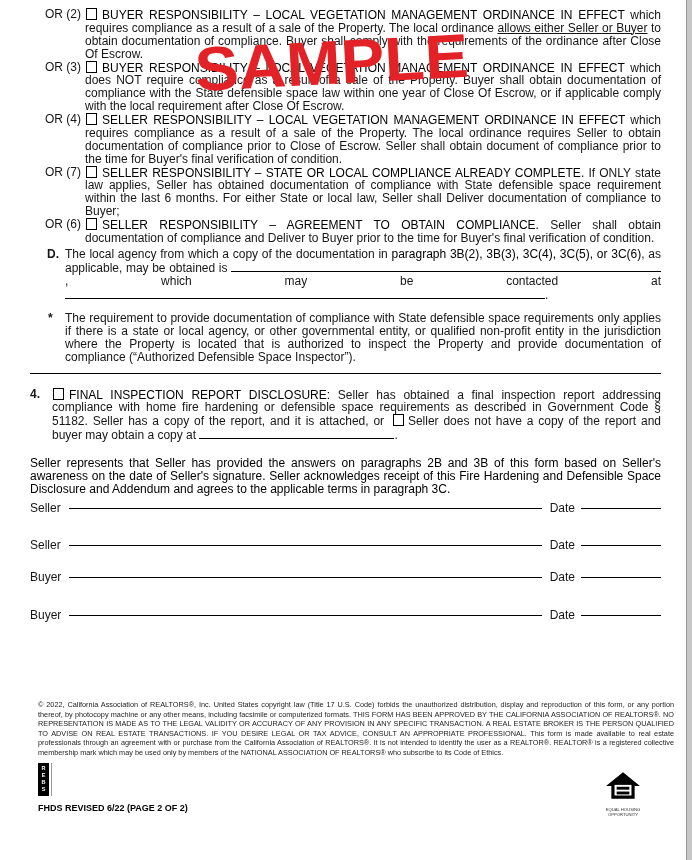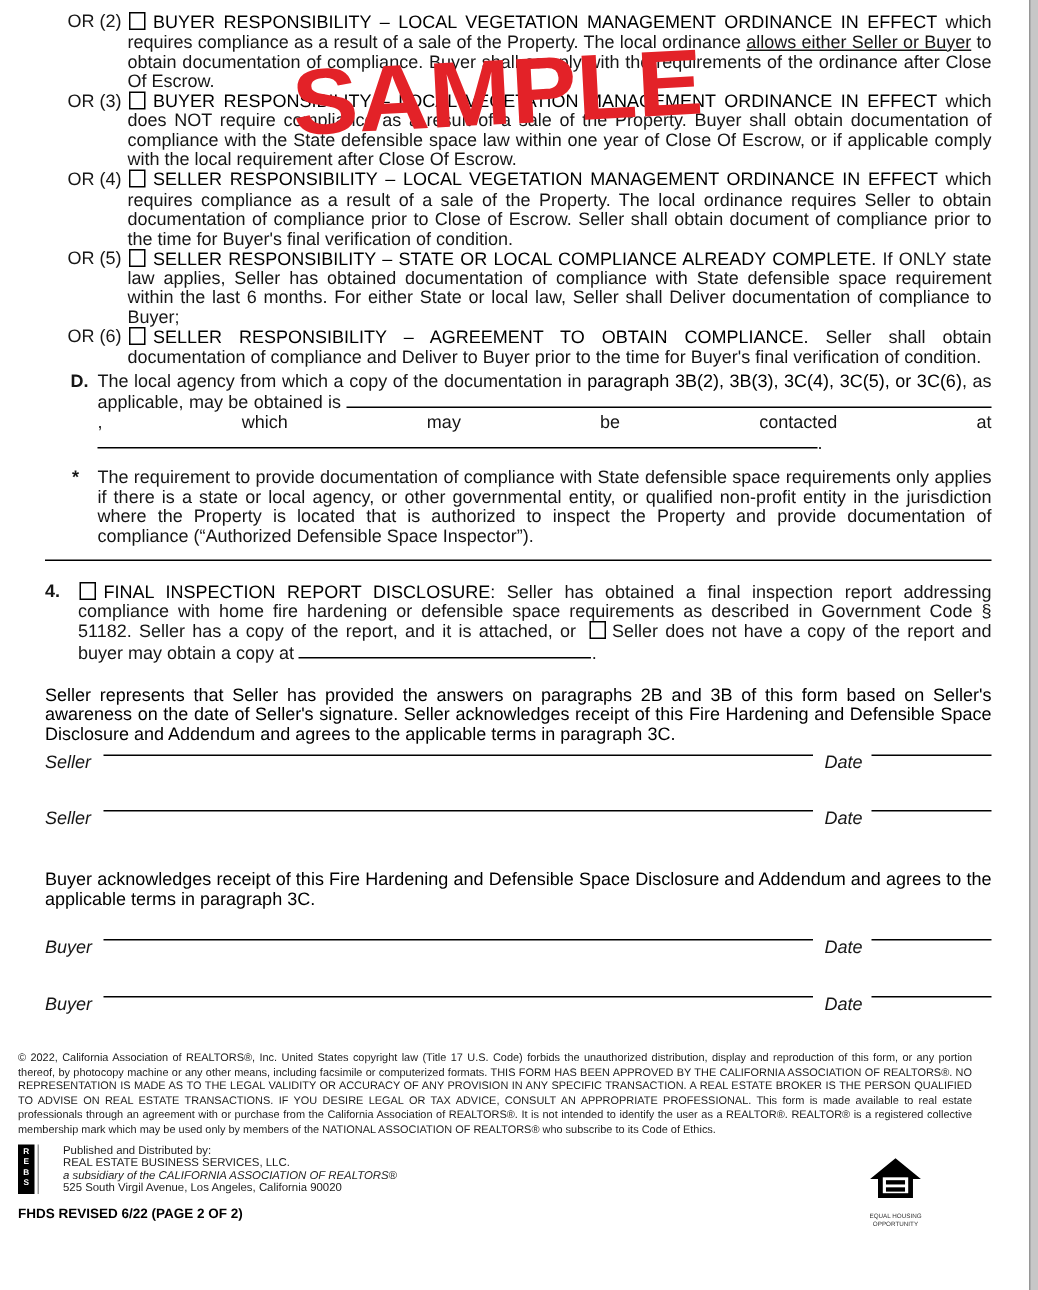--- a/index.html
+++ b/index.html
@@ -31,28 +31,28 @@
   .fn-body{flex:1;text-align:justify;}
   .divider{margin-top:9px;border-top:1px solid #000;height:0;}
   
   .item4-row{display:flex;margin-top:14px;}
   .item4-label{flex:0 0 22px;font-weight:bold;}
   .item4-body{flex:1;text-align:justify;}
   .stmt{font-weight:normal;color:#000;text-align:justify;}
   .stmt-seller{margin-top:15px;}
   .stmt-buyer{margin-top:28px;}
   
-  .sig-row{display:flex;align-items:flex-start;height:13px;font-style:italic;}
+  .sig-row{display:flex;align-items:center;height:13px;}
   .sig-label{white-space:nowrap;padding-right:8px;}
   .sig-line{flex:1;border-bottom:1px solid #000;height:1px;margin-right:8px;}
   .date-label{white-space:nowrap;padding-right:6px;}
   .date-line{width:80px;border-bottom:1px solid #000;height:1px;}
   .mt6{margin-top:6px;}.mt24{margin-top:24px;}.mt19{margin-top:19px;}.mt25{margin-top:25px;}
   
-  .footer{position:absolute;left:12px;top:700px;width:636px;}
+  .footer{position:absolute;left:38px;top:700px;width:636px;}
   .copyright{font-size:7.3px;line-height:9.6px;text-align:justify;color:#1c1c1c;}
   .pub-wrap{display:flex;margin-top:5px;}
   .rebs{flex:0 0 11px;height:33px;background:#000;color:#fff;display:flex;flex-direction:column;
         justify-content:center;align-items:center;font-size:5.5px;line-height:7px;font-weight:bold;margin-right:2px;}
   .rebs-col2{flex:0 0 8px;height:33px;display:flex;flex-direction:column;justify-content:center;
         align-items:center;font-size:5px;line-height:7px;color:#444;border-left:1px solid #999;margin-right:8px;}
   .pub-lines{font-size:7.6px;line-height:8.6px;color:#1c1c1c;}
   .revision{margin-top:7px;font-weight:bold;font-size:9px;color:#000;}
   .doc-title{margin-top:15px;text-align:center;font-weight:bold;font-size:10.5px;color:#000;}
   .eho{position:absolute;right:28px;top:72px;width:46px;text-align:center;}
@@ -83,21 +83,21 @@
     </div>
 
     <div class="or-row">
       <span class="or-label">OR (4)</span>
       <div class="or-body">
         <span class="cb"></span><span class="b">SELLER RESPONSIBILITY – LOCAL VEGETATION MANAGEMENT ORDINANCE IN EFFECT</span><span> which requires compliance as a result of a sale of the Property. The local ordinance requires Seller to obtain documentation of compliance prior to Close of Escrow. Seller shall obtain document of compliance prior to the time for Buyer's final verification of condition.</span>
       </div>
     </div>
 
     <div class="or-row">
-      <span class="or-label">OR (5)</span>
+      <span class="or-label">OR (7)</span>
       <div class="or-body">
         <span class="cb"></span><span class="b">SELLER RESPONSIBILITY – STATE OR LOCAL COMPLIANCE ALREADY COMPLETE.</span><span> If ONLY state law applies, Seller has obtained documentation of compliance with State defensible space requirement within the last 6 months. For either State or local law, Seller shall Deliver documentation of compliance to Buyer;</span>
       </div>
     </div>
 
     <div class="or-row">
       <span class="or-label">OR (6)</span>
       <div class="or-body">
         <span class="cb"></span><span class="b">SELLER RESPONSIBILITY – AGREEMENT TO OBTAIN COMPLIANCE.</span><span> Seller shall obtain documentation of compliance and Deliver to Buyer prior to the time for Buyer's final verification of condition.</span>
       </div>
@@ -132,21 +132,20 @@
       <span class="date-label">Date</span>
       <span class="date-line"></span>
     </div>
     <div class="sig-row mt24">
       <span class="sig-label">Seller</span>
       <span class="sig-line"></span>
       <span class="date-label">Date</span>
       <span class="date-line"></span>
     </div>
 
-    <div class="stmt stmt-buyer">Buyer acknowledges receipt of this Fire Hardening and Defensible Space Disclosure and Addendum and agrees to the applicable terms in paragraph 3C.</div>
 
     <div class="sig-row mt19">
       <span class="sig-label">Buyer</span>
       <span class="sig-line"></span>
       <span class="date-label">Date</span>
       <span class="date-line"></span>
     </div>
     <div class="sig-row mt25">
       <span class="sig-label">Buyer</span>
       <span class="sig-line"></span>
@@ -159,26 +158,20 @@
     <div class="copyright">© 2022, California Association of REALTORS®, Inc. United States copyright law (Title 17 U.S. Code) forbids the unauthorized distribution, display and reproduction of this form, or any portion thereof, by photocopy machine or any other means, including facsimile or computerized formats. THIS FORM HAS BEEN APPROVED BY THE CALIFORNIA ASSOCIATION OF REALTORS®. NO REPRESENTATION IS MADE AS TO THE LEGAL VALIDITY OR ACCURACY OF ANY PROVISION IN ANY SPECIFIC TRANSACTION. A REAL ESTATE BROKER IS THE PERSON QUALIFIED TO ADVISE ON REAL ESTATE TRANSACTIONS. IF YOU DESIRE LEGAL OR TAX ADVICE, CONSULT AN APPROPRIATE PROFESSIONAL. This form is made available to real estate professionals through an agreement with or purchase from the California Association of REALTORS®. It is not intended to identify the user as a REALTOR®. REALTOR® is a registered collective membership mark which may be used only by members of the NATIONAL ASSOCIATION OF REALTORS® who subscribe to its Code of Ethics.</div>
 
     <div class="pub-wrap">
       <div class="rebs">
         <span>R</span>
         <span>E</span>
         <span>B</span>
         <span>S</span>
       </div>
       <div class="rebs-col2"></div>
-      <div class="pub-lines">
-        <div>Published and Distributed by:</div>
-        <div>REAL ESTATE BUSINESS SERVICES, LLC.</div>
-        <div class="it">a subsidiary of the CALIFORNIA ASSOCIATION OF REALTORS®</div>
-        <div>525 South Virgil Avenue, Los Angeles, California 90020</div>
-      </div>
     </div>
 
     <div class="revision">FHDS REVISED 6/22 (PAGE 2 OF 2)</div>
 
     <div class="eho">
       <svg width="36" height="30" viewBox="0 0 34 28">
         <path d="M17 0 L33 13 L28 13 L28 25 L6 25 L6 13 L1 13 Z" fill="#000"></path>
         <rect x="9" y="12" width="16" height="10" fill="#fff"></rect>
         <rect x="11" y="13.8" width="12" height="2.7" fill="#000"></rect>
         <rect x="11" y="18.3" width="12" height="2.7" fill="#000"></rect>

